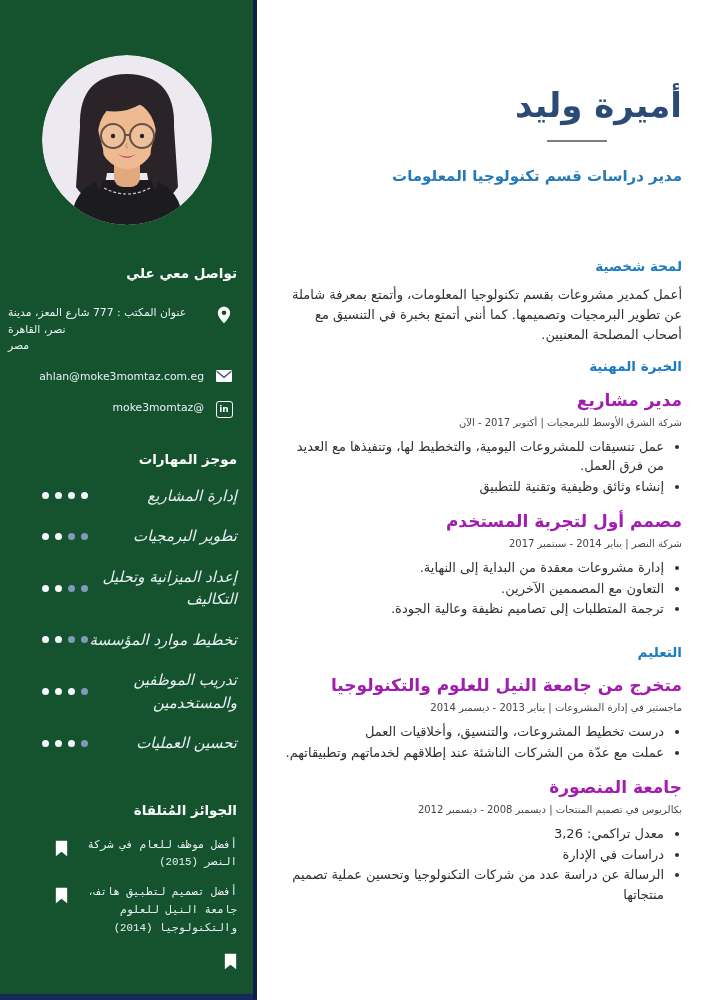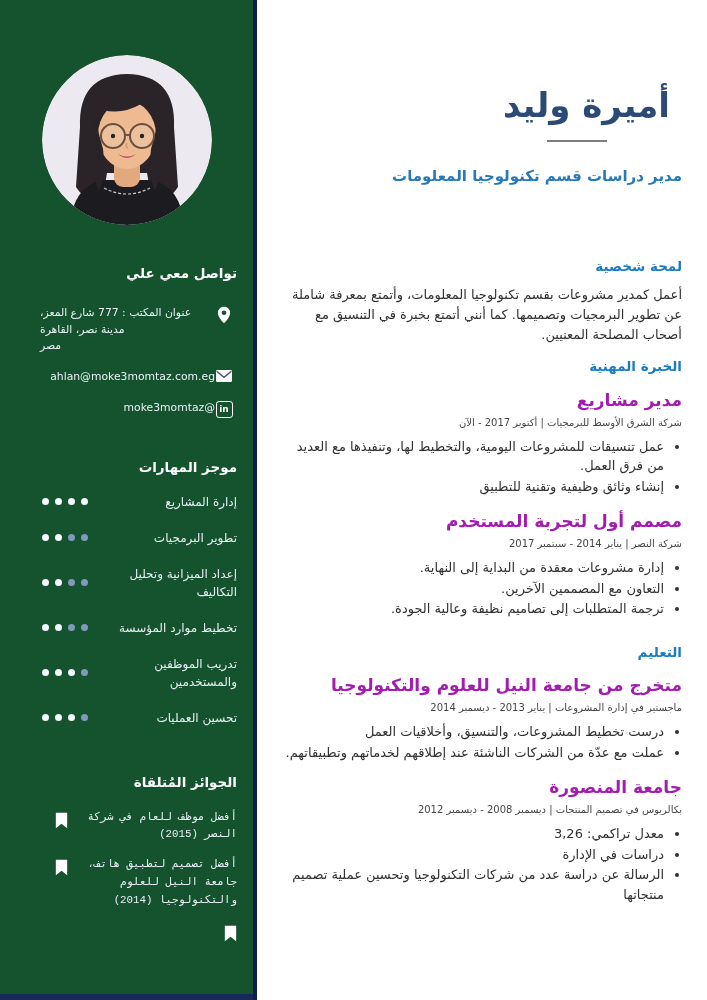--- a/index.html
+++ b/index.html
@@ -9,52 +9,52 @@
   
   .sidebar{position:absolute;top:0;left:0;width:253px;height:1000px;background:#14532d;
            color:#EAF0F8;direction:rtl;text-align:right;}
   .edge{position:absolute;top:0;left:253px;width:4px;height:1000px;background:#0E1E4B;}
   .sb-bottom{position:absolute;bottom:0;left:0;width:253px;height:6px;background:#15295B;}
 
   .avatar{width:170px;height:170px;border-radius:50%;margin:55px auto 0;overflow:hidden;display:block;}
 
   .sb-heading{margin:0 16px;font-size:13.5px;font-weight:bold;color:#FBFCFE;line-height:1.4;}
   .contact-heading{margin-top:39px;}
-  .skills-heading{margin-top:40px;}
+  .skills-heading{margin-top:32px;}
   .awards-heading{margin-top:46px;}
 
   .contact{margin-top:22px;}
-  .c-row{display:flex;align-items:flex-start;gap:0;margin:0 20px 14px 40px;}
+  .c-row{display:flex;align-items:flex-start;gap:11px;margin:0 20px 14px 8px;}
   .c-icon{width:18px;flex:0 0 18px;display:flex;justify-content:center;margin-top:1px;}
   .c-text{flex:1;font-size:10.8px;line-height:1.55;color:#EAF0F8;text-align:right;}
   .c-text.ltr{direction:ltr;text-align:right;}
   .addr{text-align:left;}
   .li-badge{width:15px;height:15px;border:1.5px solid #fff;border-radius:3px;display:flex;
             align-items:center;justify-content:center;font-size:9px;font-weight:bold;color:#fff;
             font-family:"DejaVu Sans", sans-serif;}
   .li-badge::after{content:"in";}
 
   .skills{margin-top:16px;}
   .skill-row{display:flex;justify-content:space-between;align-items:center;
              margin:0 16px 18px 16px;padding-left:26px;}
-  .skill-label{font-size:12px;color:#E8EEF6;line-height:1.5;}
+  .skill-label{font-size:15px;color:#E8EEF6;line-height:1.5;font-style:italic;}
   .dots{display:inline-flex;gap:6px;direction:ltr;}
   .dot{width:7px;height:7px;border-radius:50%;background:#8099BD;}
   .dot.on{background:#F5F8FC;}
 
   .awards{margin-top:17px;}
   .award-row{display:flex;justify-content:space-between;align-items:flex-start;
              margin:0 16px 12px 16px;padding-left:39px;}
   .award-text{font-size:10.8px;line-height:1.65;color:#EAF0F8;text-align:right;max-width:152px;font-family:Liberation Mono, monospace;}
   .a-icon{flex:0 0 13px;margin-top:3px;}
 
   
   .main{position:absolute;top:0;left:257px;width:450px;height:1000px;box-sizing:border-box;
         padding:0 25px 0 26px;direction:rtl;text-align:right;background:#fff;}
-  .name{margin:84px 12px 0;font-size:34px;line-height:1.25;font-weight:bold;color:#2C4A76;}
+  .name{margin:84px 0 0;font-size:34px;line-height:1.25;font-weight:bold;color:#2C4A76;}
   .name-underline{width:60px;height:2px;background:#7E7E7E;margin:13px 75px 0 0;}
   .prof-title{margin:24px 0 0;font-size:15px;font-weight:bold;color:#2579B9;line-height:1.4;}
 
   .sec-heading{margin:0;font-size:13.5px;font-weight:bold;color:#1B7CC2;line-height:1.45;}
   .sec-summary{margin-top:70px;}
   .sec-exp{margin-top:12px;}
   .sec-edu{margin-top:24px;}
   .body-text{margin:9px 0 0;font-size:13px;line-height:1.55;color:#303030;}
 
   .entry{margin-top:12px;}

